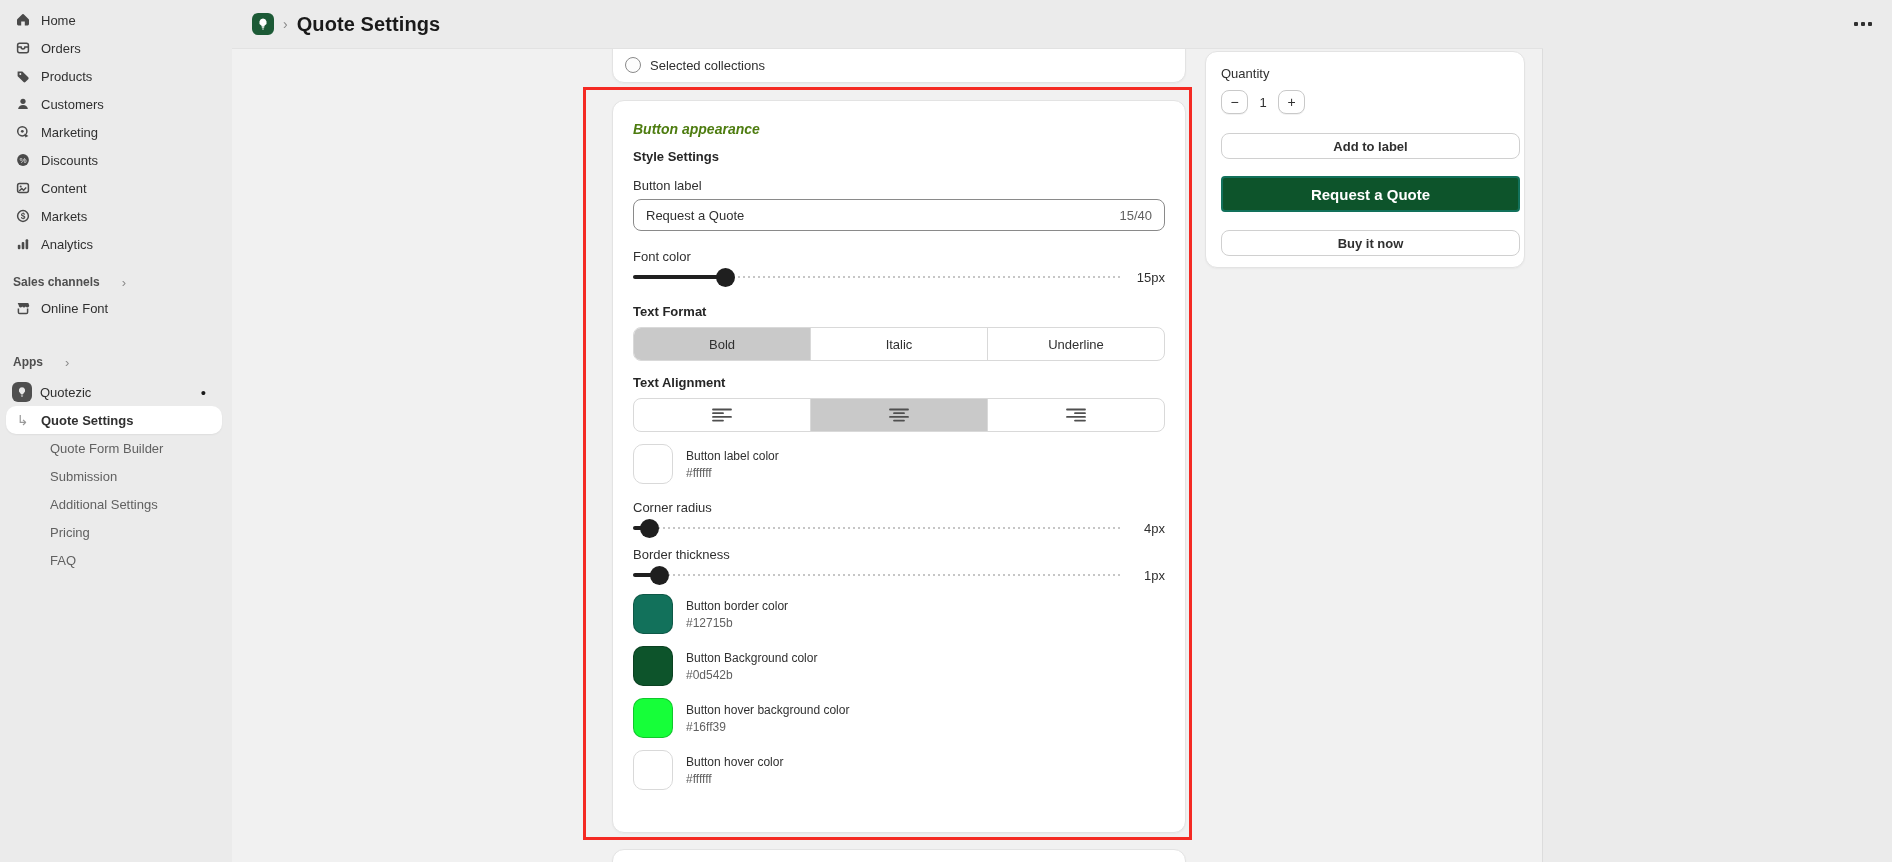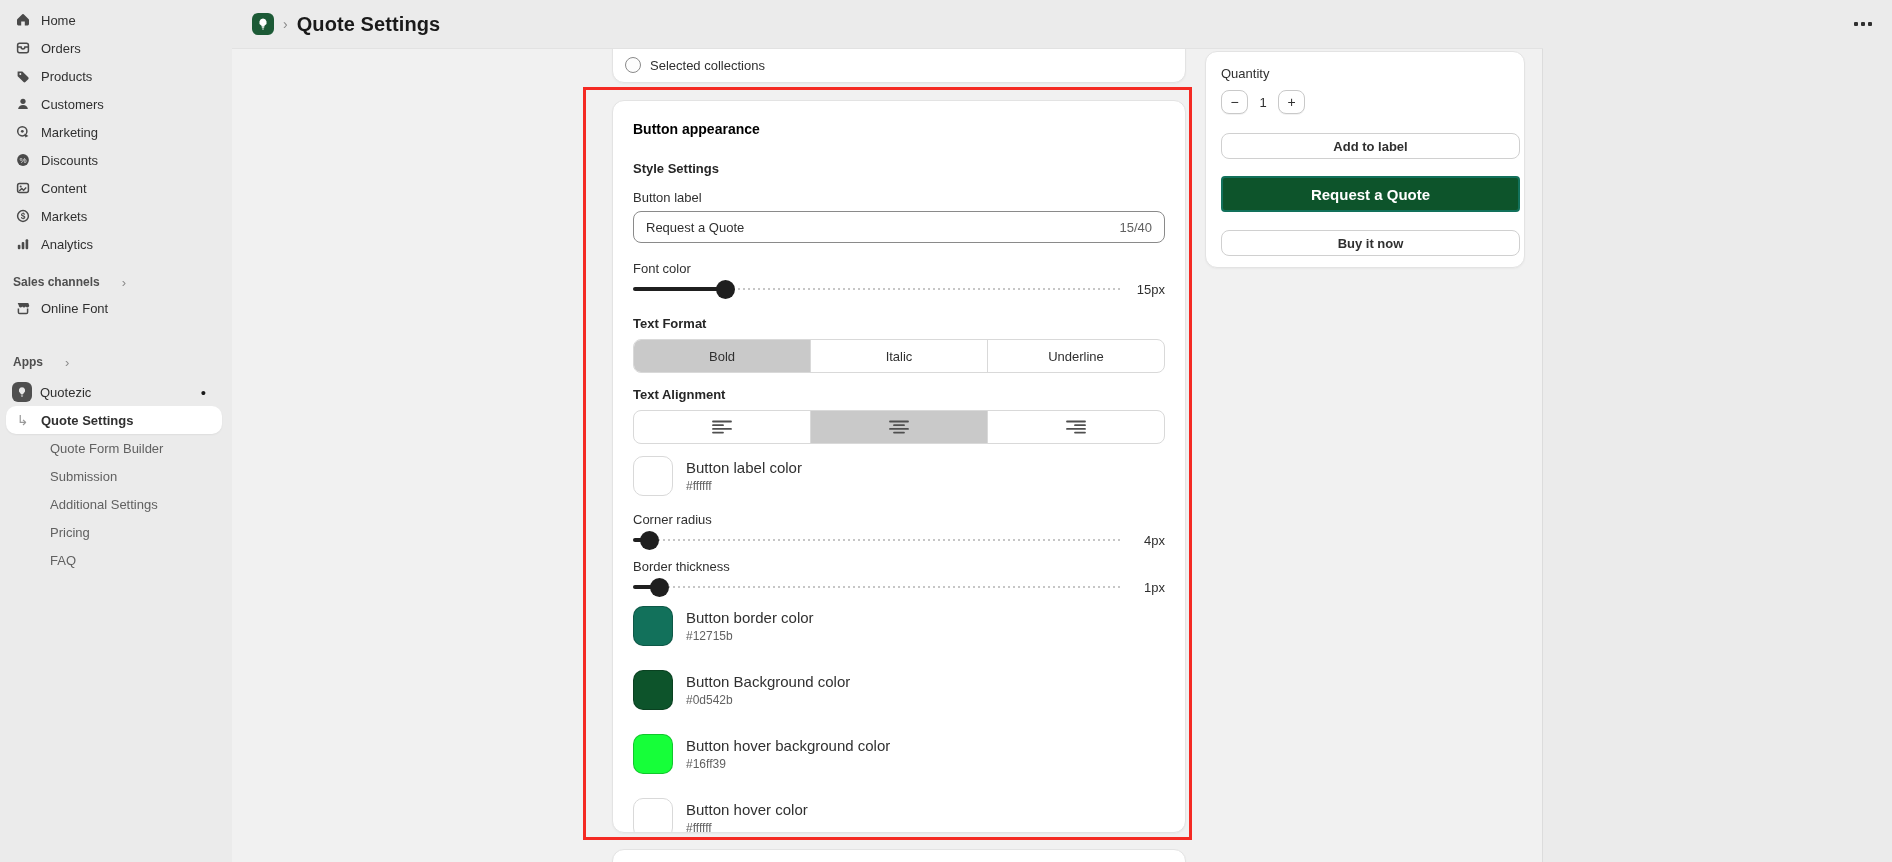--- a/index.html
+++ b/index.html
@@ -37,21 +37,21 @@
   .main { position:absolute; left:232px; top:49px; width:1311px; height:813px; background:#f1f1f1; border-right:1px solid #dcdcdc; overflow:hidden; }
 
   .card { background:#fff; border:1px solid #e3e3e3; border-radius:12px; box-shadow:0 1px 2px rgba(0,0,0,.04); }
 
   .collections-card { position:absolute; left:380px; top:-14px; width:574px; height:48px; display:flex; align-items:flex-end; padding:0 12px 9px 12px; gap:9px; }
   .radio { width:16px; height:16px; border:1.6px solid #8a8a8a; border-radius:50%; background:#fdfdfd; flex:none; }
 
   .red-rect { position:absolute; left:351px; top:38px; width:609px; height:753px; border:3px solid #f42a23; }
   .settings-card { margin:10px 4px 10px 26px; width:574px; height:733px; padding:20px 20px 0 20px; overflow:hidden; }
 
-  .card-title { font-size:14px; font-weight:700; color:#000000; }
+  .card-title { font-size:14px; font-weight:700; color:#4d7c0f;font-style:italic; }
   .sub-title  { font-size:13px; font-weight:700; color:#262626; }
   .field-label{ font-size:13px; color:#303030; }
 
   .text-input { margin-top:6px; height:32px; border:1px solid #8a8a8a; border-radius:8px; background:#fff; display:flex; align-items:center; justify-content:space-between; padding:0 12px; }
   .char-count { color:#616161; }
 
   .slider { margin-top:2px; height:22px; display:flex; align-items:center; gap:10px; }
   .slider .track { position:relative; flex:1; height:22px; }
   .slider .dots { position:absolute; left:0; right:0; top:10px; height:2px;
      background:repeating-linear-gradient(to right,#c6c6c6 0 2px, transparent 2px 5px); border-radius:1px; }
@@ -63,25 +63,25 @@
   .s-border  .fill { width:5.5%; }  .s-border  .thumb { left:calc(5.5% - 10px); }
 
   .seg { margin-top:8px; height:34px; border:1px solid #d9d9d9; border-radius:8px; background:#fff; display:flex; overflow:hidden; }
   .seg > div { flex:1; display:flex; align-items:center; justify-content:center; font-size:13px; color:#303030; border-right:1px solid #d9d9d9; }
   .seg > div:last-child { border-right:none; }
   .seg .sel { background:#c9c9c9; }
 
   .swatch-row { display:flex; align-items:center; gap:13px; }
   .swatch { width:40px; height:40px; border-radius:10px; border:1px solid rgba(0,0,0,.22); flex:none; }
   .swatch.light { border-color:#d9d9d9; }
-  .swatch-label { font-size:15px; color:#303030; }
+  .swatch-label { font-size:12px; color:#303030; }
   .swatch-hex { font-size:12px; color:#616161; margin-top:3px; }
 
   .mt16{margin-top:16px} .mt14{margin-top:14px} .mt12{margin-top:12px}
-  .mt20{margin-top:24px} .mt8{margin-top:8px} .mt18{margin-top:18px}
+  .mt20{margin-top:12px} .mt8{margin-top:8px} .mt18{margin-top:18px}
 
   .next-card-sliver { position:absolute; left:380px; top:800px; width:574px; height:24px; border-radius:12px 12px 0 0; }
 
   
   .preview-panel { position:absolute; left:973px; top:2px; width:320px; height:217px; border-radius:12px; padding:14px 4px 0 15px; }
   .q-label { font-size:13px; color:#303030; }
   .q-row { margin-top:9px; display:flex; align-items:center; gap:11px; }
   .q-btn { width:27px; height:24px; border:1px solid #c9c9c9; border-radius:8px; background:#fff; display:flex; align-items:center; justify-content:center; font-size:14px; color:#303030; box-shadow:0 1px 0 rgba(0,0,0,.05); }
   .q-val { font-size:13px; min-width:8px; text-align:center; }
   .btn { display:flex; align-items:center; justify-content:center; }

